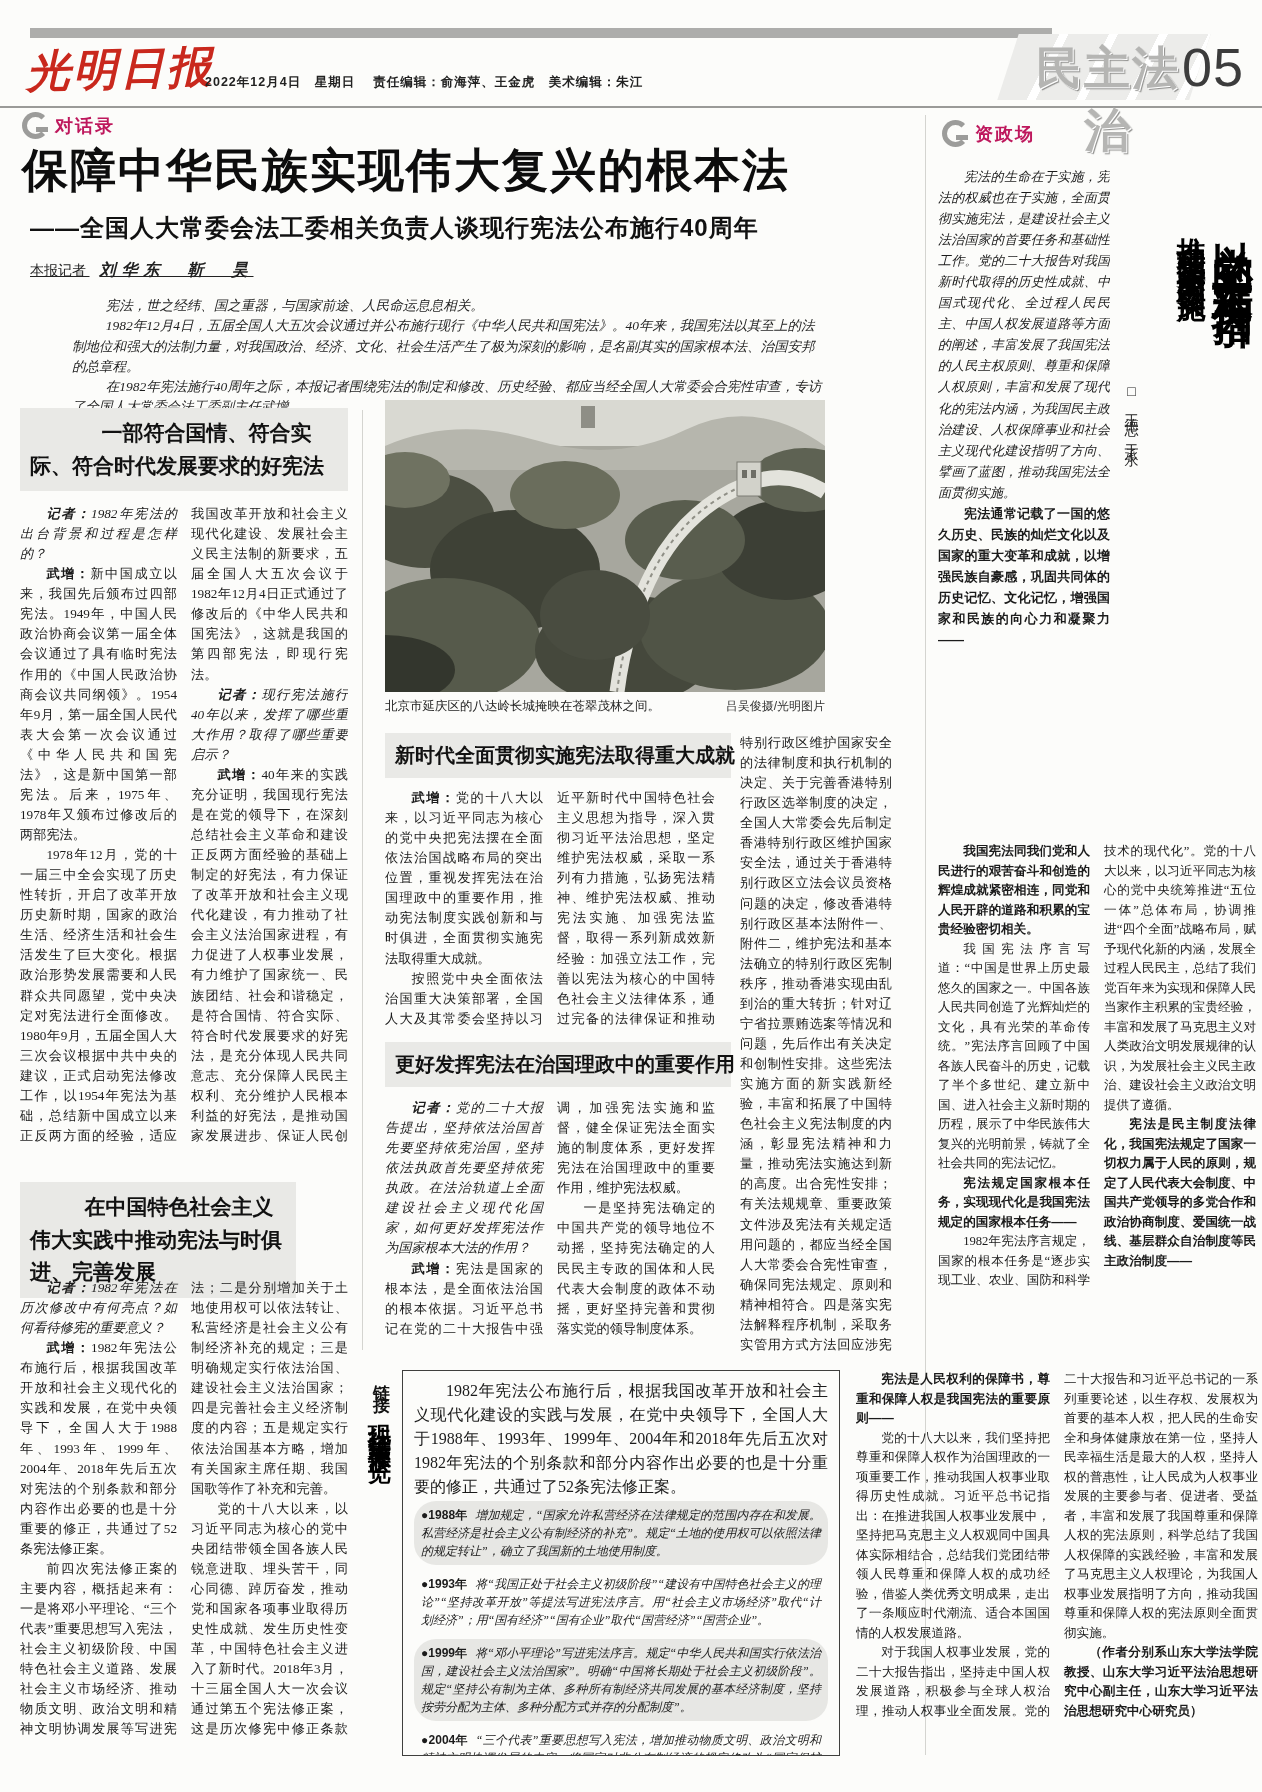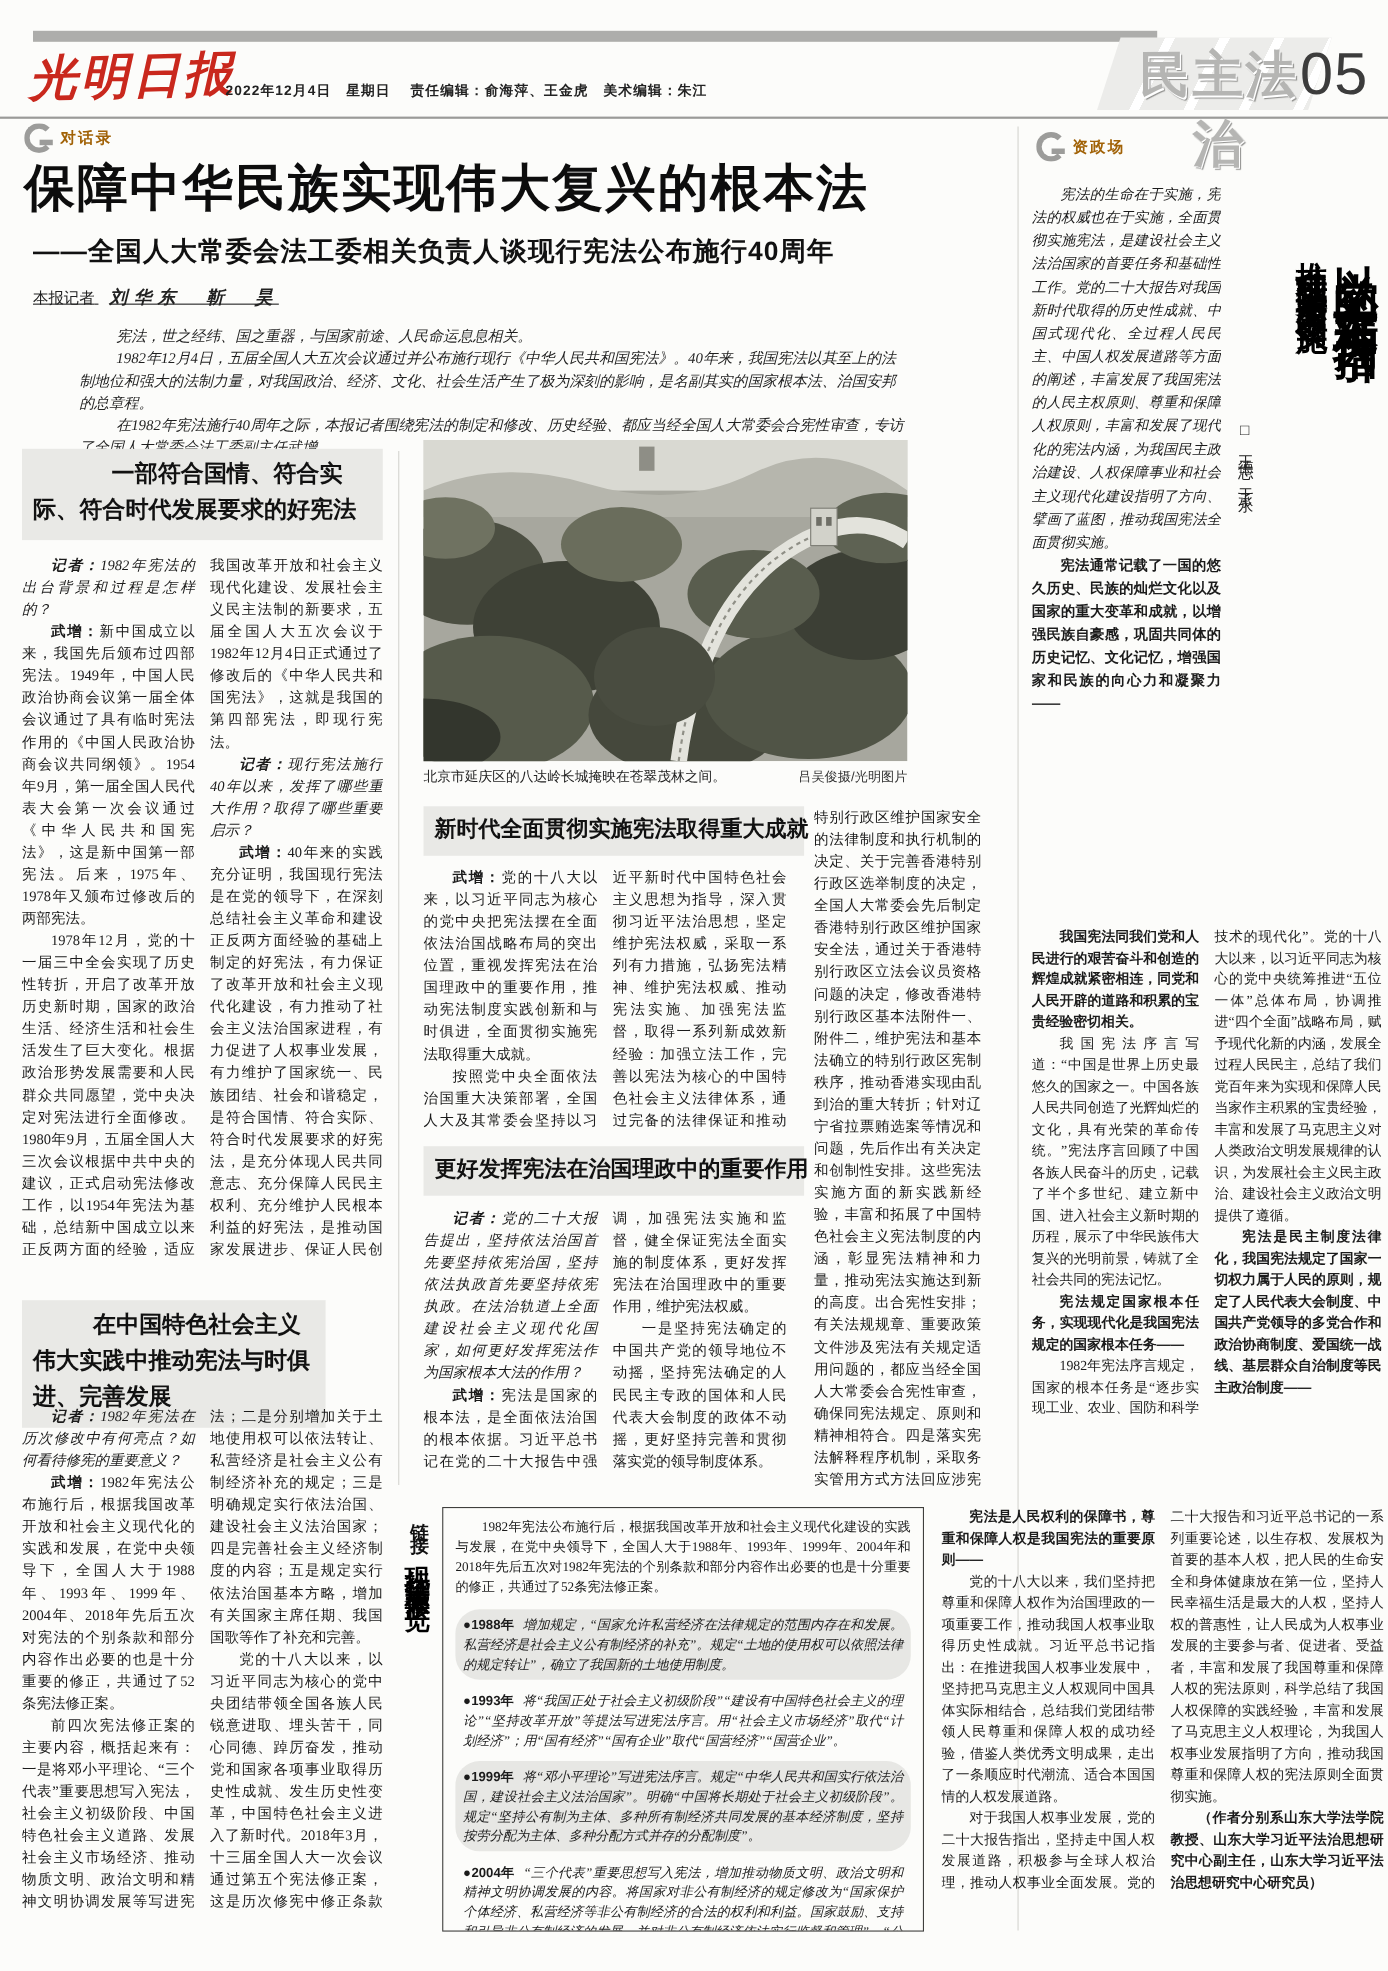--- a/index.html
+++ b/index.html
@@ -23,41 +23,41 @@
   .pagenum { position:absolute; right:18px; top:36px; font-family:"Liberation Sans",sans-serif;
              font-size:54px; color:#3c3c3c; letter-spacing:1px; }
   .headrule { position:absolute; left:0; top:106px; width:1262px; height:2px; background:#9a9a98; }
 
   
   .glabel { position:absolute; display:flex; align-items:center; gap:6px;
             font-family:"Liberation Sans",sans-serif; font-weight:bold; color:#555; }
   .gicon { display:inline-block; width:27px; height:27px; border-radius:50%;
            border:5px solid #9c9c9a; border-right-color:transparent; position:relative; }
   .gicon::after { content:""; position:absolute; right:-4px; top:10px; width:12px; height:5px; background:#9c9c9a; }
-  .glabel .txt { font-size:14px; letter-spacing:2px; color:#a16207; }
+  .glabel .txt { font-size:18px; letter-spacing:2px; color:#be185d; }
 
   
   .headline { position:absolute; left:22px; top:140px; width:800px; font-family:"Liberation Sans",sans-serif;
               font-size:46px; font-weight:900; letter-spacing:2px; color:#0d0d0d; white-space:nowrap; }
   .subtitle { position:absolute; left:30px; top:212px; width:780px; font-family:"Liberation Sans",sans-serif;
               font-size:24px; font-weight:bold; color:#111; letter-spacing:1px; }
   .byline { position:absolute; left:30px; top:260px; font-size:14px; color:#222;text-decoration:underline; }
   .byline b { font-style:italic; font-size:16px; letter-spacing:6px; margin-left:10px; }
   .intro { position:absolute; left:30px; top:296px; width:792px; font-size:13.5px; line-height:1.5;
            font-style:italic; color:#1f1f1f; }
   .intro p { text-indent:2.5em;margin-left:42px; }
 
   
   .newsbody { font-size:13.2px; line-height:1.52; text-align:justify; overflow:hidden; }
   .newsbody p { text-indent:2em; }
   .newsbody p.q { font-style:italic; }
   .newsbody b { font-family:"Liberation Sans",sans-serif; }
   .twocol { column-count:2; column-gap:14px; }
 
-  .sechead { position:absolute; background:#e9e9e6; font-family:Liberation Mono, monospace;
+  .sechead { position:absolute; background:#e9e9e6; font-family:Liberation Sans, sans-serif;
              font-weight:bold; color:#111; padding:9px 10px; line-height:1.55; }
   .sechead.small { padding:7px 10px; white-space:nowrap; }
 
   .vrule { position:absolute; width:1px; background:#d4d4d0; }
 
   
   .photo { position:absolute; left:385px; top:400px; width:440px; height:292px; }
   .photo svg { width:100%; height:100%; display:block; }
   .caption { position:absolute; left:385px; top:698px; width:440px; font-size:12.5px; color:#222;
              display:flex; justify-content:space-between; }
@@ -65,21 +65,21 @@
 
   
   .link-strip { position:absolute; left:364px; top:1372px; width:32px; height:380px; }
   .link-tag { writing-mode:vertical-rl; text-orientation:upright; font-family:"Liberation Sans",sans-serif;
               font-weight:bold; font-size:17px; letter-spacing:10px; color:#111; margin-left:6px; }
   .link-vtitle { writing-mode:vertical-rl; text-orientation:upright; font-weight:bold; font-size:23px;
               letter-spacing:4px; color:#000; margin-top:14px; height:300px; }
   .link-box { position:absolute; left:402px; top:1370px; width:438px; height:386px;
               border:1.5px solid #3f3f3d; padding:8px 11px; font-size:12px; line-height:1.5;
               text-align:justify; overflow:hidden; }
-  .link-box .intro-p { text-indent:2em; margin-bottom:12px; font-size:12px; }
+  .link-box .intro-p { text-indent:2em; margin-bottom:2px; font-size:16px; }
   .link-box .item { font-style:italic; padding:5px 7px; margin-bottom:5px;border-radius:22px; }
   .link-box .item b { font-style:normal; font-family:"Liberation Sans",sans-serif; margin-right:8px; }
   .link-box .item.alt { background:#e7e7e4; }
 
   
   .r-top { position:absolute; left:938px; top:166px; width:318px; height:664px; display:flex; gap:8px; overflow:hidden; }
   .r-lead { width:172px; font-size:13px; line-height:1.62; font-style:italic; text-align:justify; overflow:hidden; }
   .r-lead p { text-indent:2em; }
   .r-lead p.bold { font-style:normal; font-weight:bold; font-family:"Liberation Sans",sans-serif; }
   .r-authors { writing-mode:vertical-rl; text-orientation:upright; font-size:14px; letter-spacing:4px;

